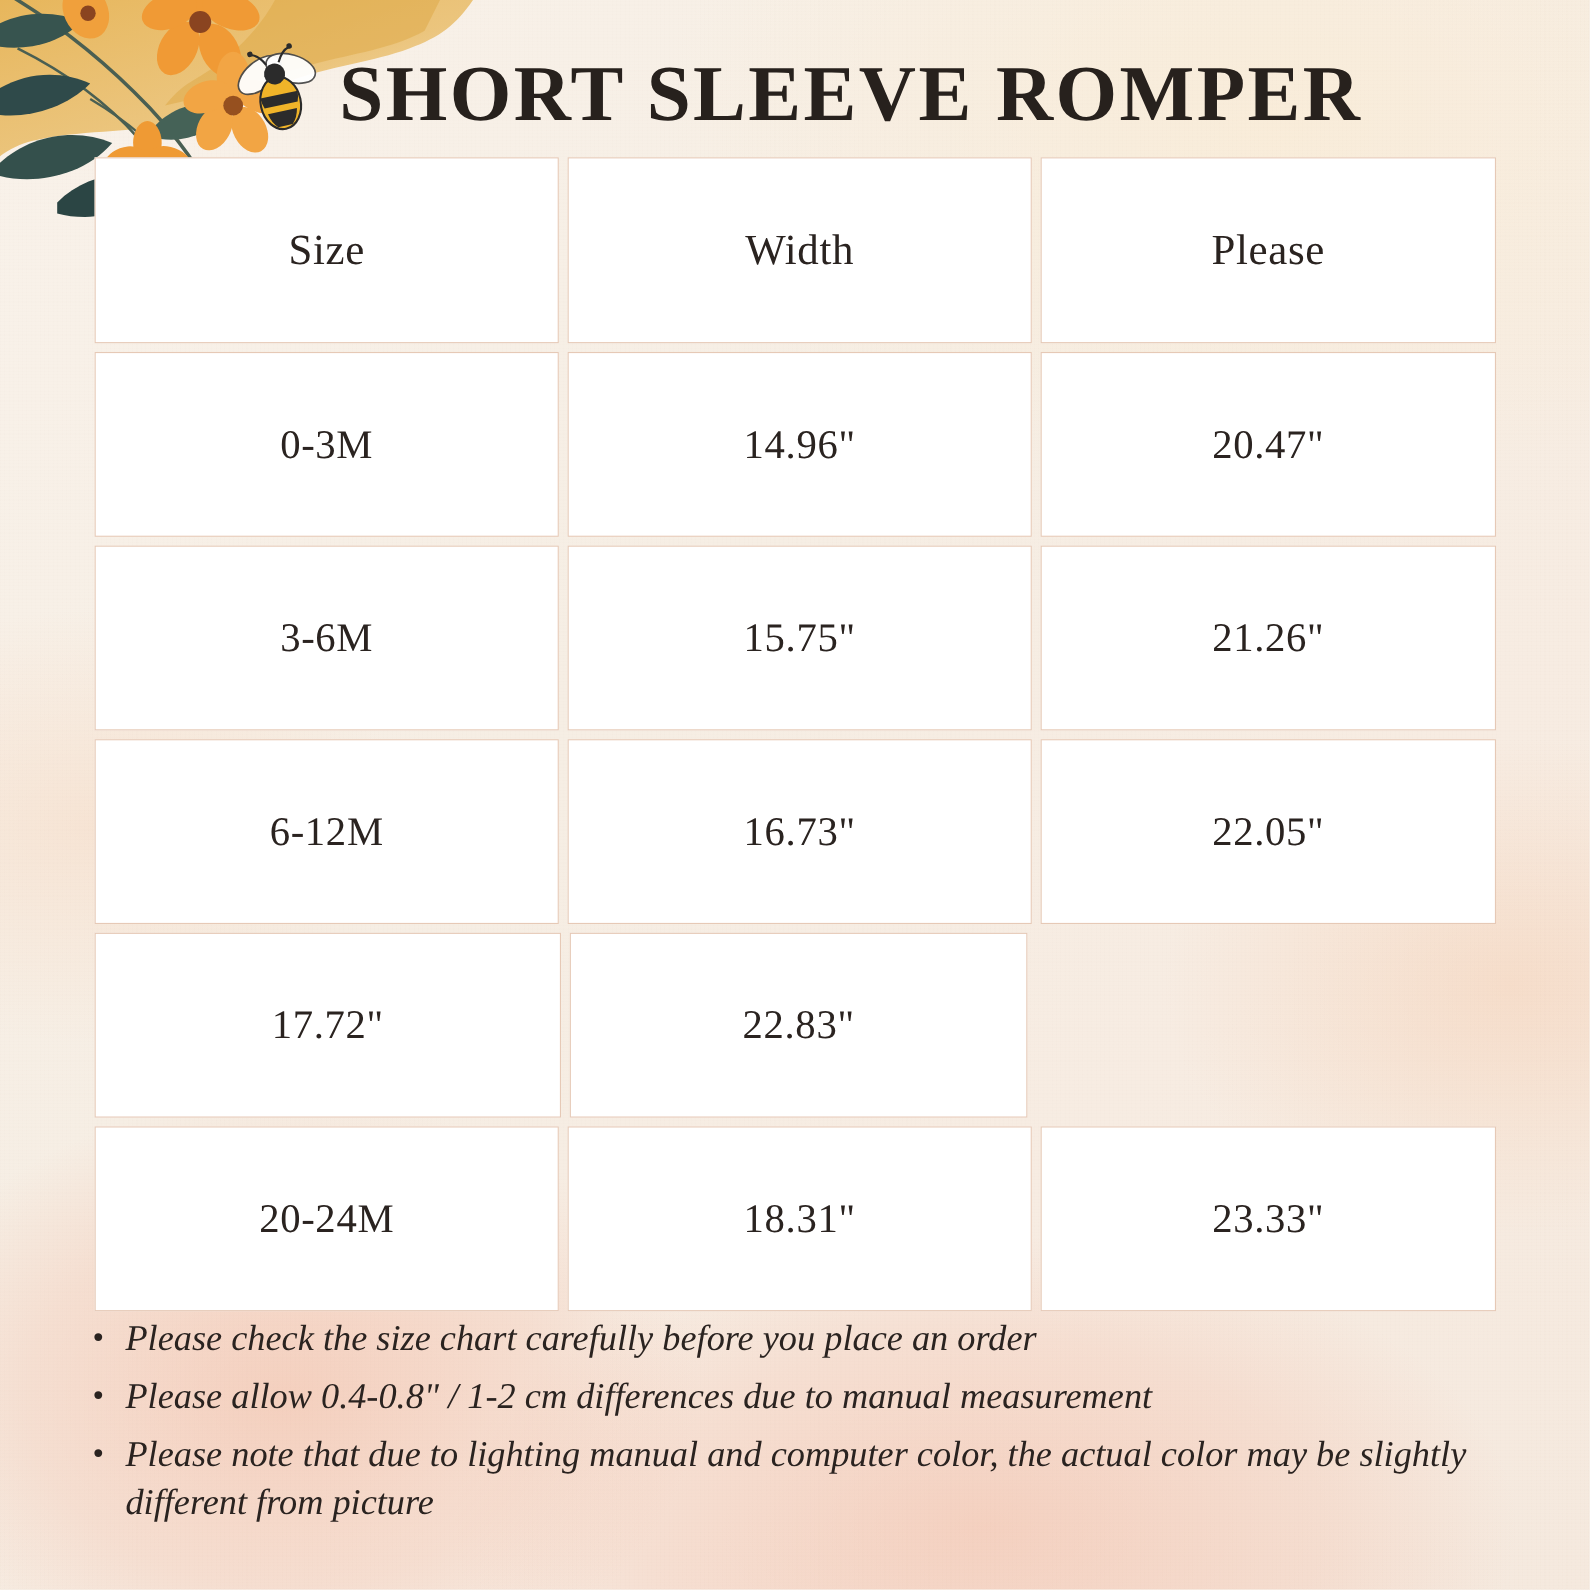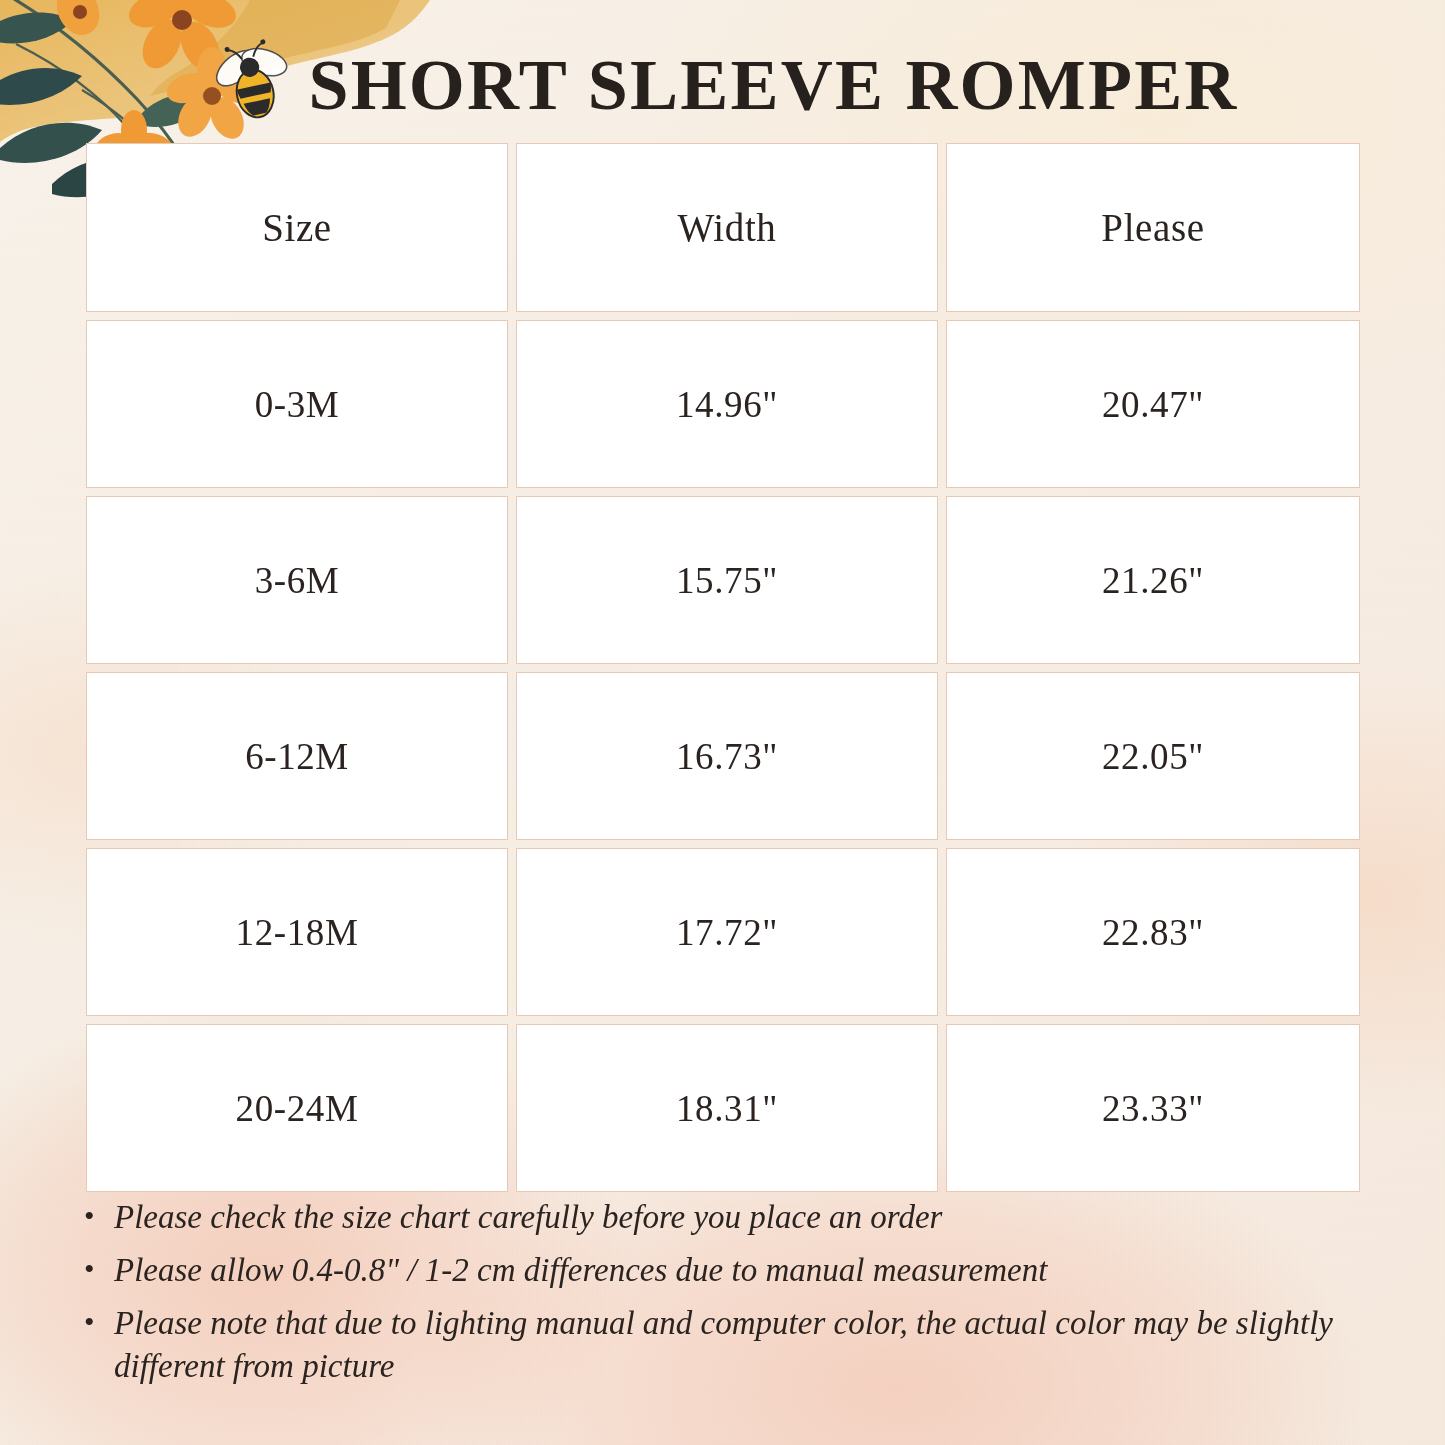--- a/index.html
+++ b/index.html
@@ -257,21 +257,20 @@
     <div class="cell c-width">21.26"</div>
   </div>
 
   <div class="row">
     <div class="cell c-size">6-12M</div>
     <div class="cell c-length">16.73"</div>
     <div class="cell c-width">22.05"</div>
   </div>
 
   <div class="row">
-    <div class="cell c-size">12-18M</div>
     <div class="cell c-length">17.72"</div>
     <div class="cell c-width">22.83"</div>
   </div>
 
   <div class="row">
     <div class="cell c-size">20-24M</div>
     <div class="cell c-length">18.31"</div>
     <div class="cell c-width">23.33"</div>
   </div>
 

